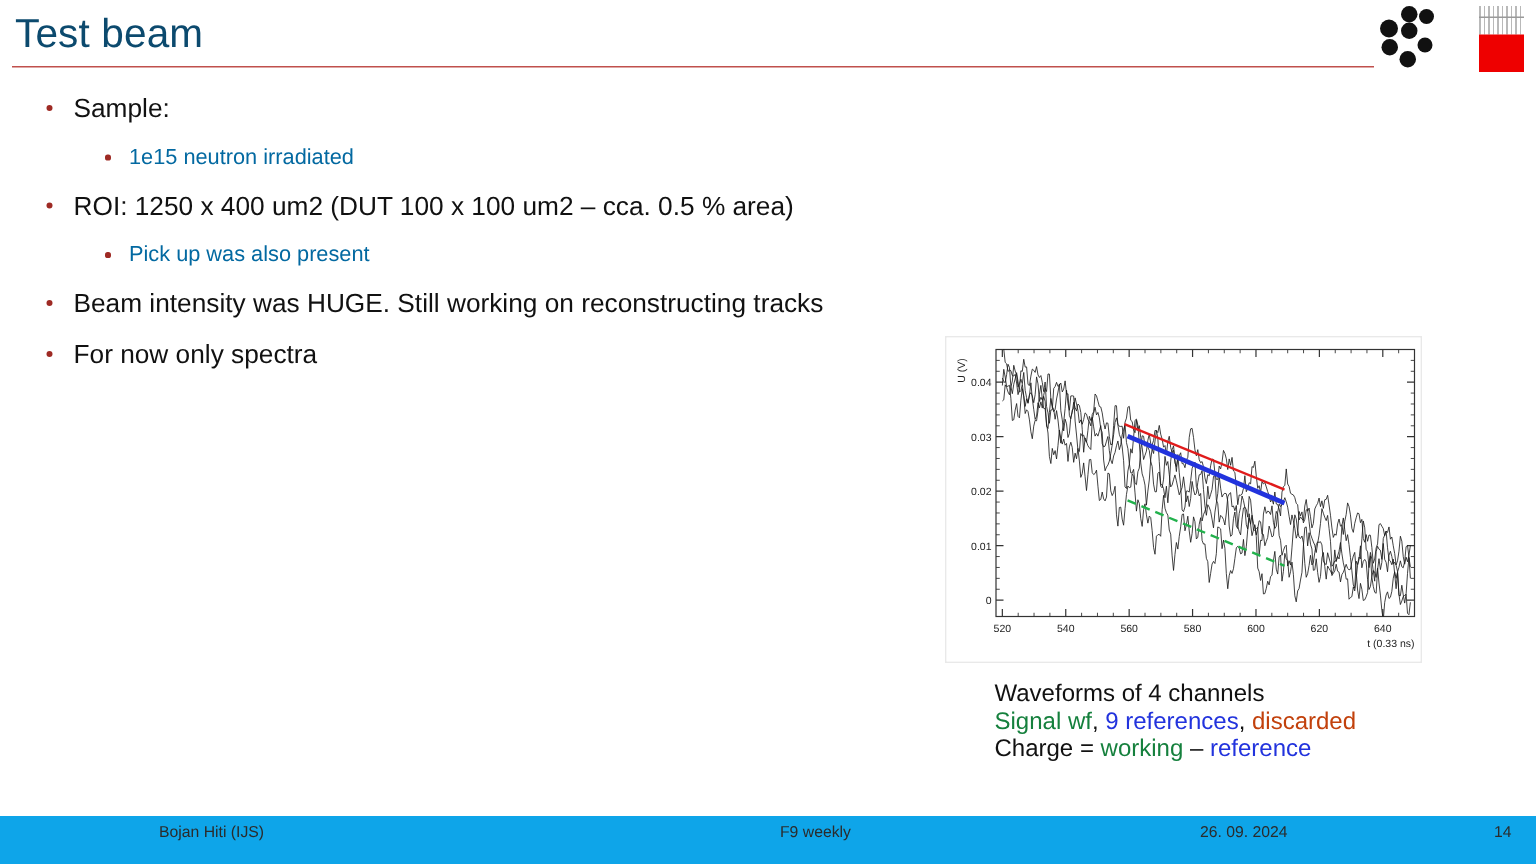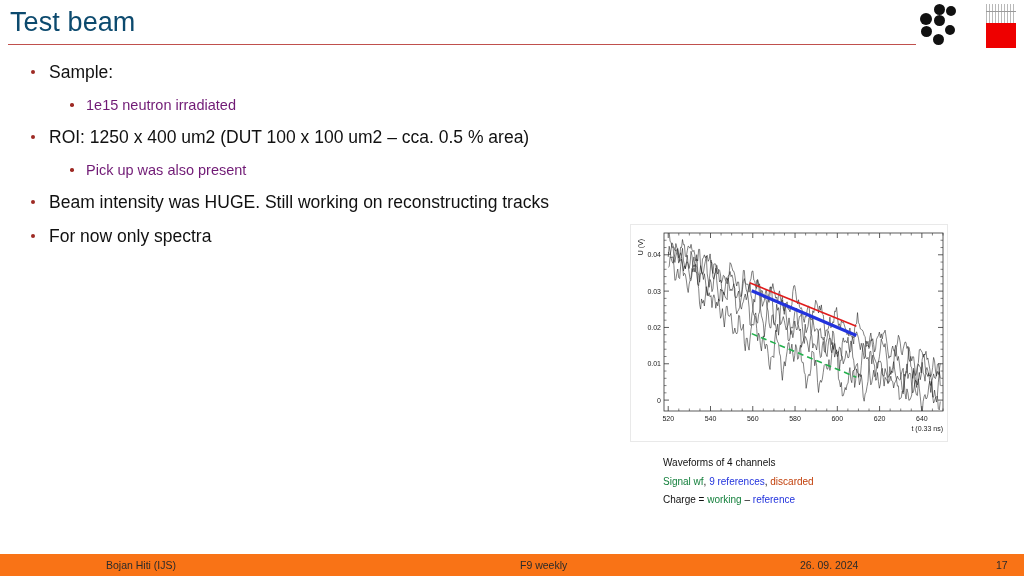--- a/index.html
+++ b/index.html
@@ -114,21 +114,21 @@
     border-radius: 50%;
     background: #9E2A24;
   }
   .bullet-l2 {
     position: relative;
     padding-left: 62px;
     font-size: 14.5px;
     line-height: 18px;
     margin-top: 9px;
     margin-bottom: 13px;
-    color: #701a75;
+    color: #0369a1;
   }
   .bullet-l2 > .dot {
     position: absolute;
     left: 46px;
     top: 7px;
     width: 3.5px;
     height: 3.5px;
     border-radius: 50%;
     background: #9E2A24;
   }
@@ -143,36 +143,36 @@
     background: #ffffff;
     border: 1px solid #e9e9e9;
   }
   .plot-svg { display: block; }
 
   .caption {
     position: absolute;
     left: 663px;
     top: 454px;
     width: 310px;
-    font-size: 10px;
+    font-size: 16px;
     line-height: 18.5px;
     color: #111111;
   }
   .c-green { color: #15803d; }
   .c-blue  { color: #2233DD; }
   .c-red   { color: #c2410c; }
 
   
   .footer {
     position: absolute;
     left: 0;
     bottom: 0;
     width: 1024px;
-    height: 22px;
-    background: #f97316;
+    height: 32px;
+    background: #0ea5e9;
     font-size: 10.5px;
     color: #2b2b2b;
   }
   .footer > div {
     position: absolute;
     top: 5px;
     white-space: nowrap;
   }
   .f-author { left: 106px; }
   .f-event  { left: 520px; }
@@ -378,14 +378,14 @@
   </div>
   <div>
     <span>Charge = </span><span class="c-green">working</span><span> – </span><span class="c-blue">reference</span>
   </div>
 </div>
 
 <div class="footer">
   <div class="f-author">Bojan Hiti (IJS)</div>
   <div class="f-event">F9 weekly</div>
   <div class="f-date">26. 09. 2024</div>
-  <div class="f-page">17</div>
+  <div class="f-page">14</div>
 </div>
 
 </body></html>

